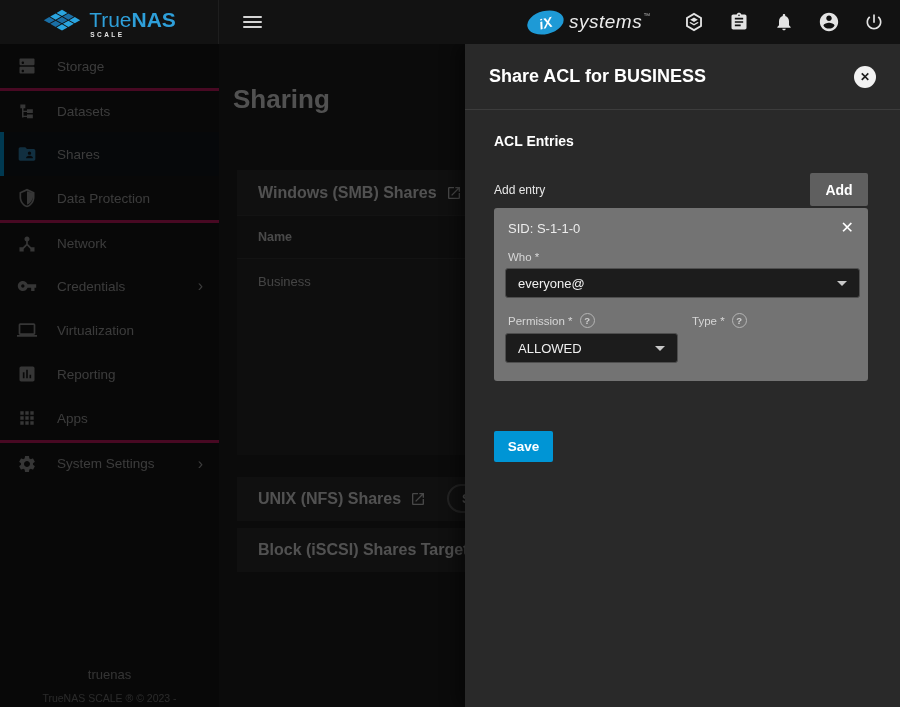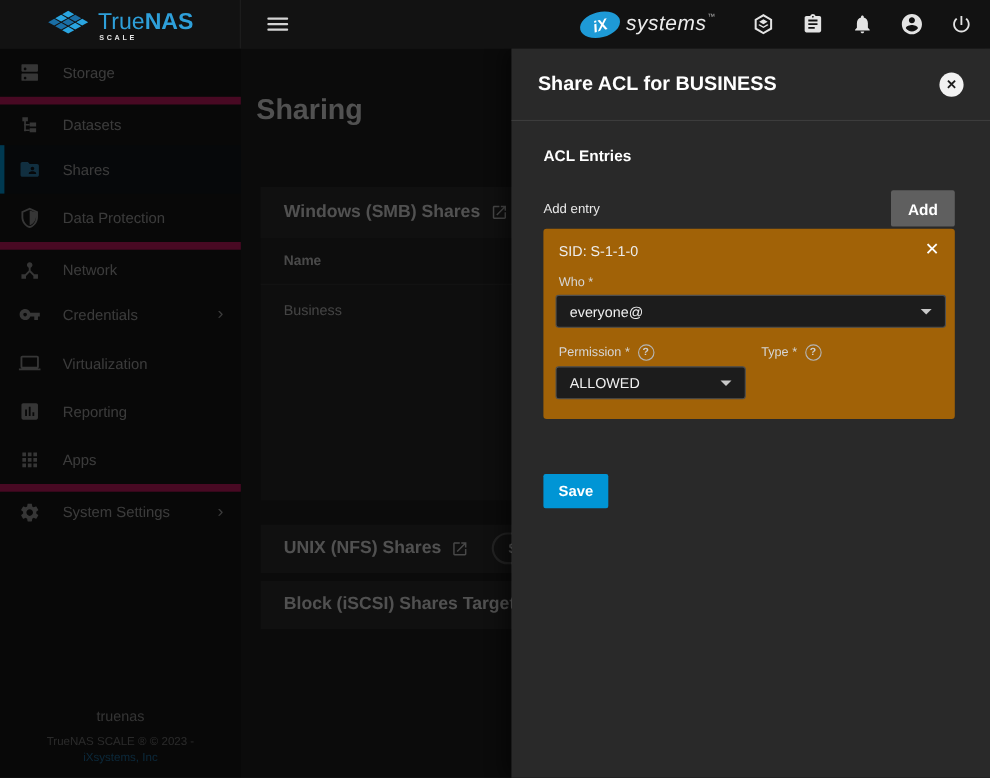--- a/index.html
+++ b/index.html
@@ -47,21 +47,21 @@
   
   .sidebar {
     position:absolute; left:0; top:44px; width:219px; height:663px;
     background:#171717; z-index:1;
   }
   .side-item {
     height:44px; display:flex; align-items:center; padding-left:17px; gap:20px;
     color:#9c9c9c; font-size:13.5px; cursor:pointer; position:relative;
   }
   .side-item svg { fill:#8f8f8f; flex:0 0 auto; }
-  .side-item.sep { border-top:7px solid #be185d; }
+  .side-item.sep { border-top:3px solid #be185d; }
   .side-item.active {
     background:#10161c; border-left:4px solid #0095d5; padding-left:13px;
   }
   .side-item.active svg { fill:#2f7ca8; }
   .side-chevron { margin-left:auto; margin-right:16px; font-size:16px; color:#9c9c9c; line-height:1; }
   .side-footer { position:absolute; left:0; bottom:0; width:219px; text-align:center; }
   .side-host { font-size:13px; color:#8a8a8a; margin-bottom:10px; }
   .side-copy { font-size:10.5px; color:#6f6f6f; margin-bottom:3px; }
   .side-link { font-size:10.5px; color:#1e6a99; margin-bottom:12px; cursor:pointer; }
 
@@ -107,21 +107,21 @@
   }
   .panel-body { padding:0 32px 0 29px; }
   .section-title { margin-top:23px; font-size:14px; font-weight:bold; color:#fff; }
   .add-row { margin-top:24px; display:flex; align-items:center; }
   .add-label { font-size:12px; color:#e8e8e8; }
   .add-btn {
     margin-left:auto; width:58px; height:33px; background:#5f5f5f; color:#fff;
     font-weight:bold; font-size:14px; border:none; border-radius:2px; cursor:pointer;
     display:flex; align-items:center; justify-content:center;
   }
-  .entry-card { margin-top:2px; background:#a16207; border-radius:3px; padding:12px 8px 18px 11px; }
+  .entry-card { margin-top:2px; background:#737373; border-radius:3px; padding:12px 8px 18px 11px; }
   .sid-row { display:flex; align-items:center; padding-left:3px; font-size:13px; color:#ececec; }
   .entry-remove { margin-left:auto; margin-right:6px; font-size:16px; color:#fff; cursor:pointer; line-height:1; }
   .field-label { margin-top:15px; margin-left:3px; font-size:11.5px; color:#d6d6d6;
     display:flex; align-items:center; gap:7px; }
   .help-icon {
     width:15px; height:15px; border:1.3px solid #b5b5b5; border-radius:50%;
     display:inline-flex; align-items:center; justify-content:center;
     font-size:9.5px; color:#cfcfcf; font-weight:bold; cursor:pointer;
   }
   .select {
@@ -293,21 +293,20 @@
           <path d="M19.14 12.94c.04-.3.06-.61.06-.94 0-.32-.02-.64-.07-.94l2.03-1.58c.18-.14.23-.41.12-.61l-1.92-3.32c-.12-.22-.37-.29-.59-.22l-2.39.96c-.5-.38-1.03-.7-1.62-.94l-.36-2.54c-.04-.24-.24-.41-.48-.41h-3.84c-.24 0-.43.17-.47.41l-.36 2.54c-.59.24-1.13.57-1.62.94l-2.39-.96c-.22-.08-.47 0-.59.22L2.74 8.87c-.12.21-.08.47.12.61l2.03 1.58c-.05.3-.09.63-.09.94s.02.64.07.94l-2.03 1.58c-.18.14-.23.41-.12.61l1.92 3.32c.12.22.37.29.59.22l2.39-.96c.5.38 1.03.7 1.62.94l.36 2.54c.05.24.24.41.48.41h3.84c.24 0 .44-.17.47-.41l.36-2.54c.59-.24 1.13-.56 1.62-.94l2.39.96c.22.08.47 0 .59-.22l1.92-3.32c.12-.22.07-.47-.12-.61l-2.01-1.58zM12 15.6c-1.98 0-3.6-1.62-3.6-3.6s1.62-3.6 3.6-3.6 3.6 1.62 3.6 3.6-1.62 3.6-3.6 3.6z"></path>
         </svg>
       </span>
     <span>System Settings</span>
     <span class="side-chevron">›</span>
   </div>
 
   <div class="side-footer">
     <div class="side-host">truenas</div>
     <div class="side-copy">TrueNAS SCALE ® © 2023 -</div>
-    <div class="side-link">iXsystems, Inc</div>
   </div>
 </div>
 
 <div class="main">
   <h1 class="page-title">Sharing</h1>
 
   <div class="card card-smb">
     <div class="card-head">
       <span>Windows (SMB) Shares</span>
       <span>

